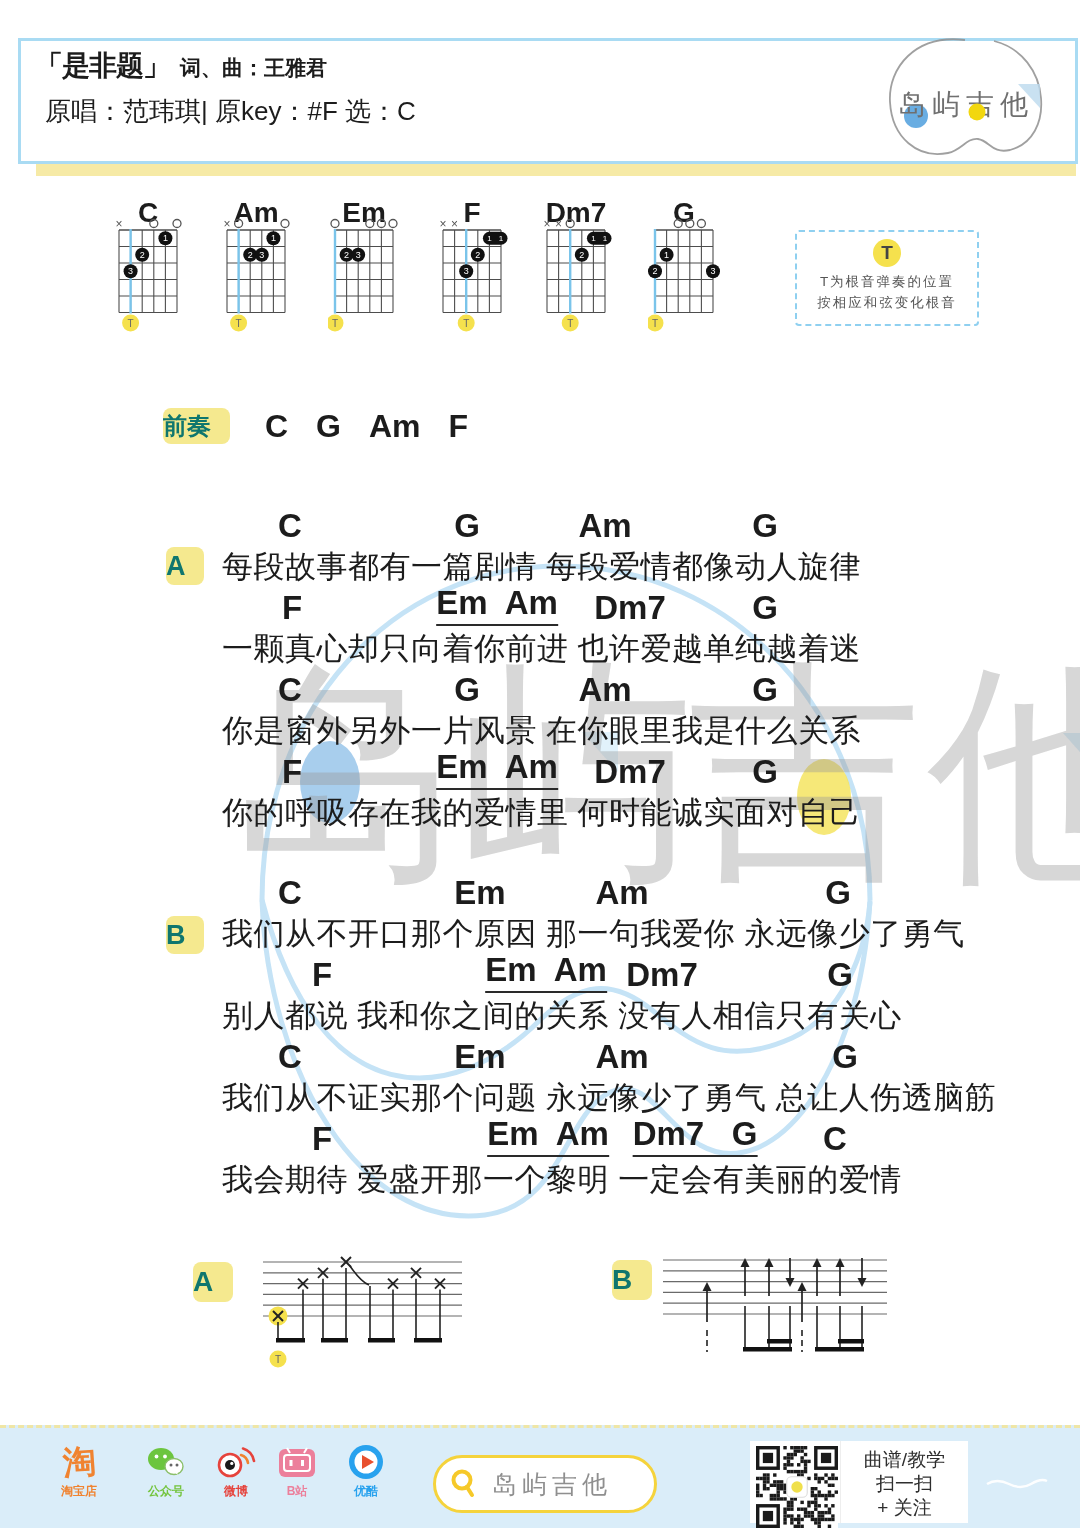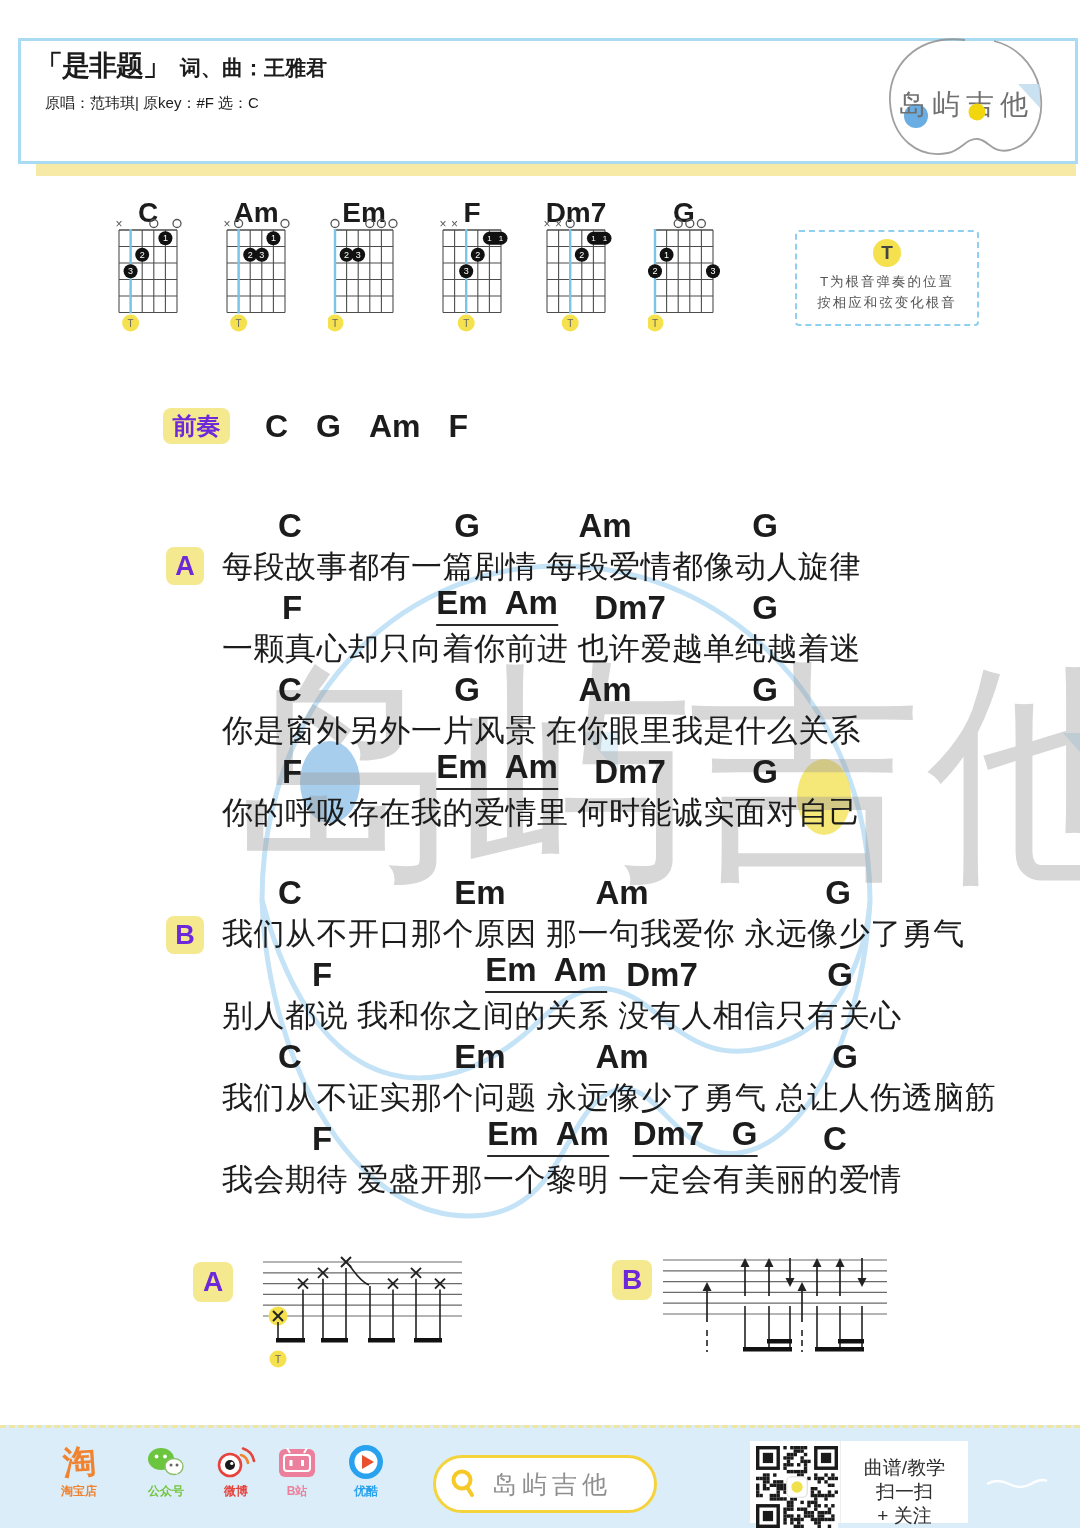--- a/index.html
+++ b/index.html
@@ -6,32 +6,32 @@
   .page{position:relative;width:1080px;height:1528px;background:#fff;overflow:hidden;
         font-family:"Liberation Sans","DejaVu Sans",sans-serif;color:#1c1c1c;}
   svg{display:block;}
   
   .hdr-shadow{position:absolute;left:36px;top:56px;width:1040px;height:120px;background:#f6eaa6;z-index:1;}
   .hdr{position:absolute;left:18px;top:38px;width:1040px;height:114px;background:#fff;
        border:3px solid #a9dbf3;z-index:2;padding:6px 0 0 14px;box-sizing:content-box;}
   .hdr-line1{display:flex;align-items:baseline;}
   .title{font-size:28px;font-weight:700;letter-spacing:-1px;}
   .credits{font-size:21px;font-weight:600;margin-left:10px;}
-  .meta{font-size:15px;font-weight:500;margin-top:9px;margin-left:10px;}
+  .meta{font-size:26px;font-weight:500;margin-top:9px;margin-left:10px;}
   .logo{position:absolute;left:870px;top:26px;z-index:3;}
   
   #diagrams{position:absolute;left:0;top:196px;width:1080px;height:150px;z-index:2;}
   #diagrams svg{position:absolute;top:0;}
   .notebox{position:absolute;left:795px;top:230px;width:180px;height:92px;z-index:2;
            border:2px dashed #8fd0f0;border-radius:4px;background:rgba(255,255,255,.6);text-align:center;}
   .notebox-t{width:28px;height:28px;border-radius:50%;background:#f5e14d;margin:7px auto 4px;
              font-size:19px;font-weight:700;color:#444;line-height:28px;}
   .notebox-l1,.notebox-l2{font-size:13.5px;letter-spacing:2px;color:#555;line-height:21px;}
   
-  .badge{position:absolute;background:#f5e98f;border-radius:8px;text-align:center;color:#6d28d9;z-index:2;}
+  .badge{position:absolute;background:#f5e98f;border-radius:8px;color:#0f766e;z-index:2;}
   .intro-badge{left:163px;top:408px;width:67px;height:36px;font-size:24px;font-weight:700;line-height:36px;}
   .sec-badge{width:38px;height:38px;font-size:27px;font-weight:600;line-height:38px;left:166px;}
   .pat-badge{width:40px;height:40px;font-size:28px;font-weight:600;line-height:40px;}
   .pat-a{left:193px;top:1262px;}
   .pat-b{left:612px;top:1260px;}
   .intro-chords{position:absolute;left:265px;top:404px;height:44px;line-height:44px;z-index:2;
                 font-size:32px;font-weight:600;}
   .intro-chords span{margin-right:28px;}
   
   .section{position:absolute;left:0;width:1080px;z-index:2;}
@@ -50,21 +50,21 @@
   .footer{position:absolute;left:0;top:1425px;width:1080px;height:103px;background:#daedf9;
           border-top:3px dashed #efe6a6;z-index:4;box-sizing:border-box;}
   .flink{position:absolute;transform:translateX(-50%);text-align:center;top:15px;}
   .flink .ic{height:38px;display:flex;align-items:center;justify-content:center;}
   .flink .lb{font-size:12px;font-weight:700;margin-top:2px;}
   .tao{font-size:33px;font-weight:700;color:#f08330;display:inline-block;transform:rotate(-4deg);}
   .search{position:absolute;left:433px;top:27px;width:218px;height:52px;background:#fff;
           border:3px solid #f5d33c;border-radius:29px;display:flex;align-items:center;}
   .search span{color:#8f8f8f;font-size:25px;letter-spacing:5px;margin-left:14px;}
   .qrbox{position:absolute;left:750px;top:13px;width:218px;height:82px;background:#fff;display:flex;}
-  .qrtext{flex:1;text-align:center;border-left:1px solid #eee;padding-top:15px;}
+  .qrtext{flex:1;text-align:center;border-left:1px solid #eee;padding-top:7px;}
   .qrtext div{font-size:19px;color:#2e2e2e;line-height:24px;}
   .squiggle{position:absolute;left:985px;top:47px;}
 </style>
 </head>
 <body>
 
 <div class="page">
 
   <svg class="wm" width="1080" height="1528">
     <g opacity="0.9">

